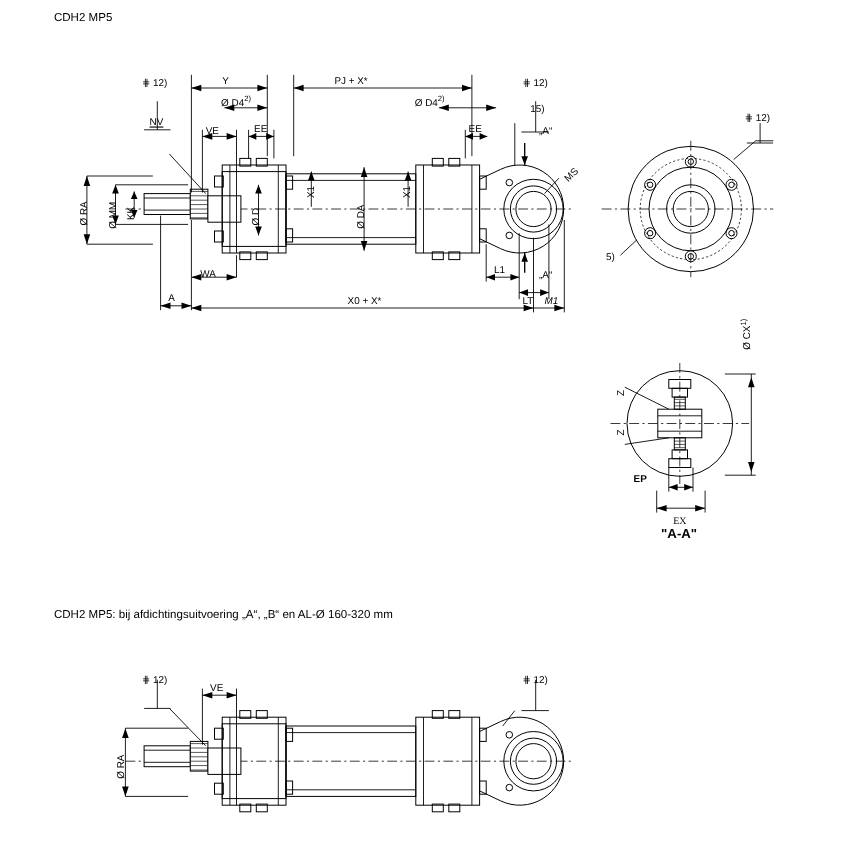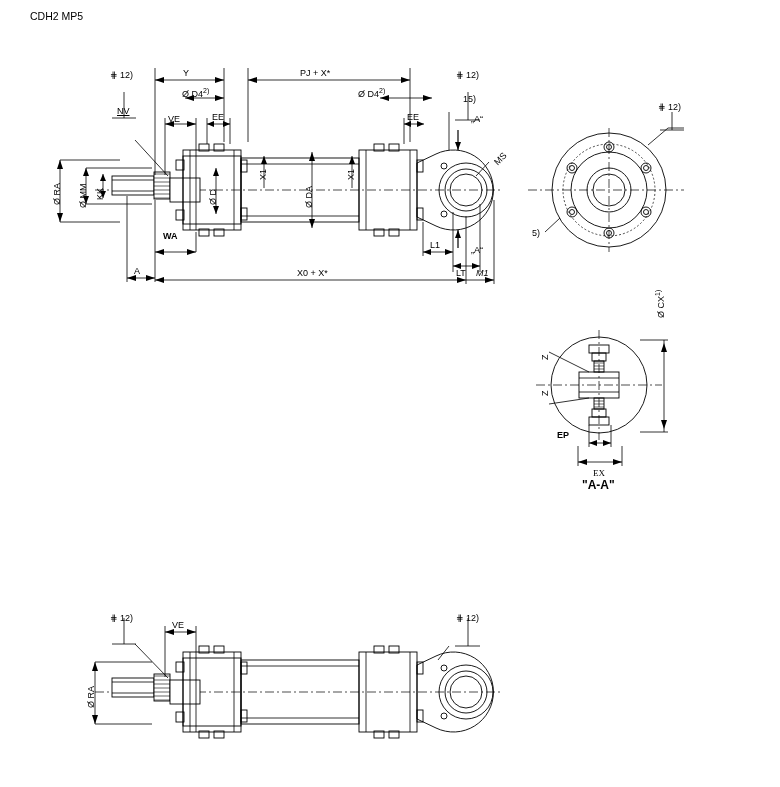--- a/index.html
+++ b/index.html
@@ -1,37 +1,38 @@
 <!DOCTYPE html>
 <html><head>
 <meta charset="utf-8">
 <style>
   html,body{margin:0;padding:0;background:#ffffff;}
   body{width:780px;height:787px;font-family:"Liberation Sans",sans-serif;color:#000;}
-  #page{position:relative;width:684px;height:787px;overflow:hidden;}
+  #page{position:relative;width:684px;height:787px;overflow:hidden;margin-left:19px;}
   .lbl{position:absolute;font-size:9px;line-height:10px;white-space:nowrap;}
   .ttl{position:absolute;font-size:10.5px;line-height:12px;white-space:nowrap;}
   .rot90{transform-origin:0 0;transform:rotate(-90deg);}
   .rot45{transform-origin:0 0;transform:rotate(-45deg);}
   svg{position:absolute;left:0;top:0;}
   .ln{stroke:#000;fill:none;}
   .thin{stroke-width:.8;}
   .med{stroke-width:1.2;}
   .dash{stroke-dasharray:9 3 2 3;stroke-width:.7;}
   .dot{stroke-dasharray:2 2;stroke-width:.7;}
   .hatch{fill:none;stroke:#000;stroke-width:.6;}
   .wht{fill:#ffffff;stroke:#000;stroke-width:.9;}
   .nofill{fill:none;stroke:#000;stroke-width:.9;}
 </style>
 </head>
 <body>
 
 <div id="page">
 
   <div class="ttl" style="left:30px;top:10px;">CDH2 MP5</div>
+  <div class="ttl" style="left:30px;top:553px;">CDH2 MP5: bij afdichtingsuitvoering  „A“, „B“ en AL-Ø 160-320 mm</div>
 
   <svg width="780" height="787">
 
     <line class="ln dash" x1="95" y1="190" x2="500" y2="190"></line>
 
     <rect class="wht" x="112" y="176" width="42" height="19"></rect>
     <line class="ln thin" x1="112" y1="180" x2="154" y2="180"></line>
     <line class="ln thin" x1="112" y1="191" x2="154" y2="191"></line>
 
     <rect class="wht" x="154" y="172" width="16" height="27"></rect>
@@ -340,21 +341,21 @@
 
     <line class="ln thin" x1="95" y1="662" x2="95" y2="724"></line>
     <path d="M95 662 l-3 9 l6 0 z" fill="#000"></path>
     <path d="M95 724 l-3 -9 l6 0 z" fill="#000"></path>
     <line class="ln thin" x1="95" y1="662" x2="152" y2="662"></line>
     <line class="ln thin" x1="95" y1="724" x2="152" y2="724"></line>
   </svg>
 
   <div class="lbl" style="left:110px;top:70px;">⋕ 12)</div>
   <div class="lbl" style="left:183px;top:68px;">Y</div>
-  <div class="lbl" style="left:300px;top:68px;">PJ + X*</div>
+  <div class="lbl" style="left:285px;top:68px;">PJ + X*</div>
   <div class="lbl" style="left:456px;top:70px;">⋕ 12)</div>
 
   <div style="position:absolute;left:182px;top:87px;font-size:9px;">
     <span>Ø D4</span><sup style="font-size:7px;">2)</sup>
   </div>
   <div style="position:absolute;left:358px;top:87px;font-size:9px;">
     <span>Ø D4</span><sup style="font-size:7px;">2)</sup>
   </div>
 
   <div class="lbl" style="left:463px;top:94px;">15)</div>
@@ -368,21 +369,21 @@
   <div class="lbl rot45" style="left:492px;top:160px;">MS</div>
 
   <div class="lbl rot90" style="left:52px;top:205px;">Ø RA</div>
   <div class="lbl rot90" style="left:78px;top:208px;">Ø MM</div>
   <div class="lbl rot90" style="left:95px;top:200px;">KK</div>
   <div class="lbl rot90" style="left:208px;top:205px;">Ø D</div>
   <div class="lbl rot90" style="left:304px;top:208px;">Ø DA</div>
   <div class="lbl rot90" style="left:258px;top:180px;">X1</div>
   <div class="lbl rot90" style="left:346px;top:180px;">X1</div>
 
-  <div class="lbl" style="left:163px;top:231px;font-weight:bold;">WA</div>
+  <div class="lbl" style="left:163px;top:244px;">WA</div>
   <div class="lbl" style="left:134px;top:266px;">A</div>
   <div class="lbl" style="left:297px;top:268px;">X0 + X*</div>
   <div class="lbl" style="left:430px;top:240px;">L1</div>
   <div class="lbl" style="left:456px;top:268px;">LT</div>
   <div class="lbl" style="left:476px;top:268px;font-style:italic;">M1</div>
 
   <div class="lbl" style="left:658px;top:102px;">⋕ 12)</div>
   <div style="position:absolute;left:692px;top:120px;font-size:9px;">
     <span>G 6/4</span><sup style="font-size:7px;">1)</sup>
   </div>

